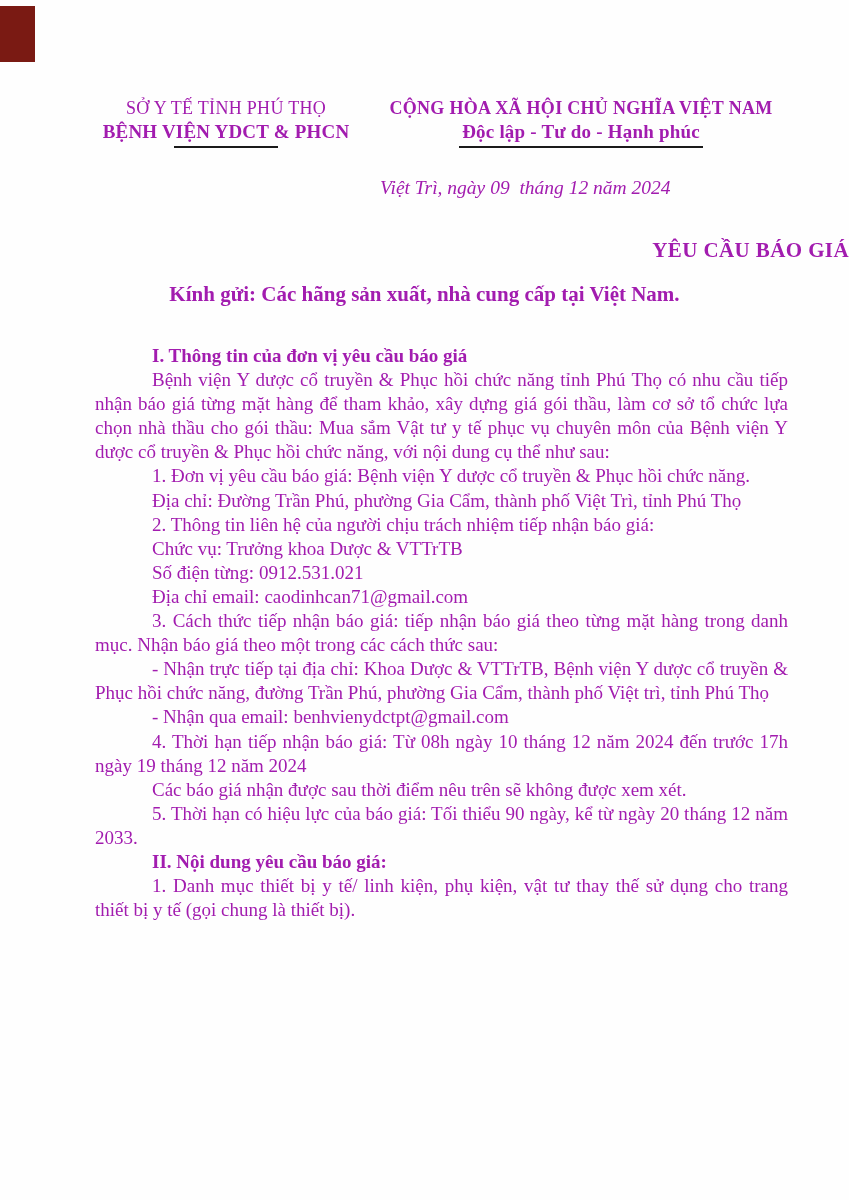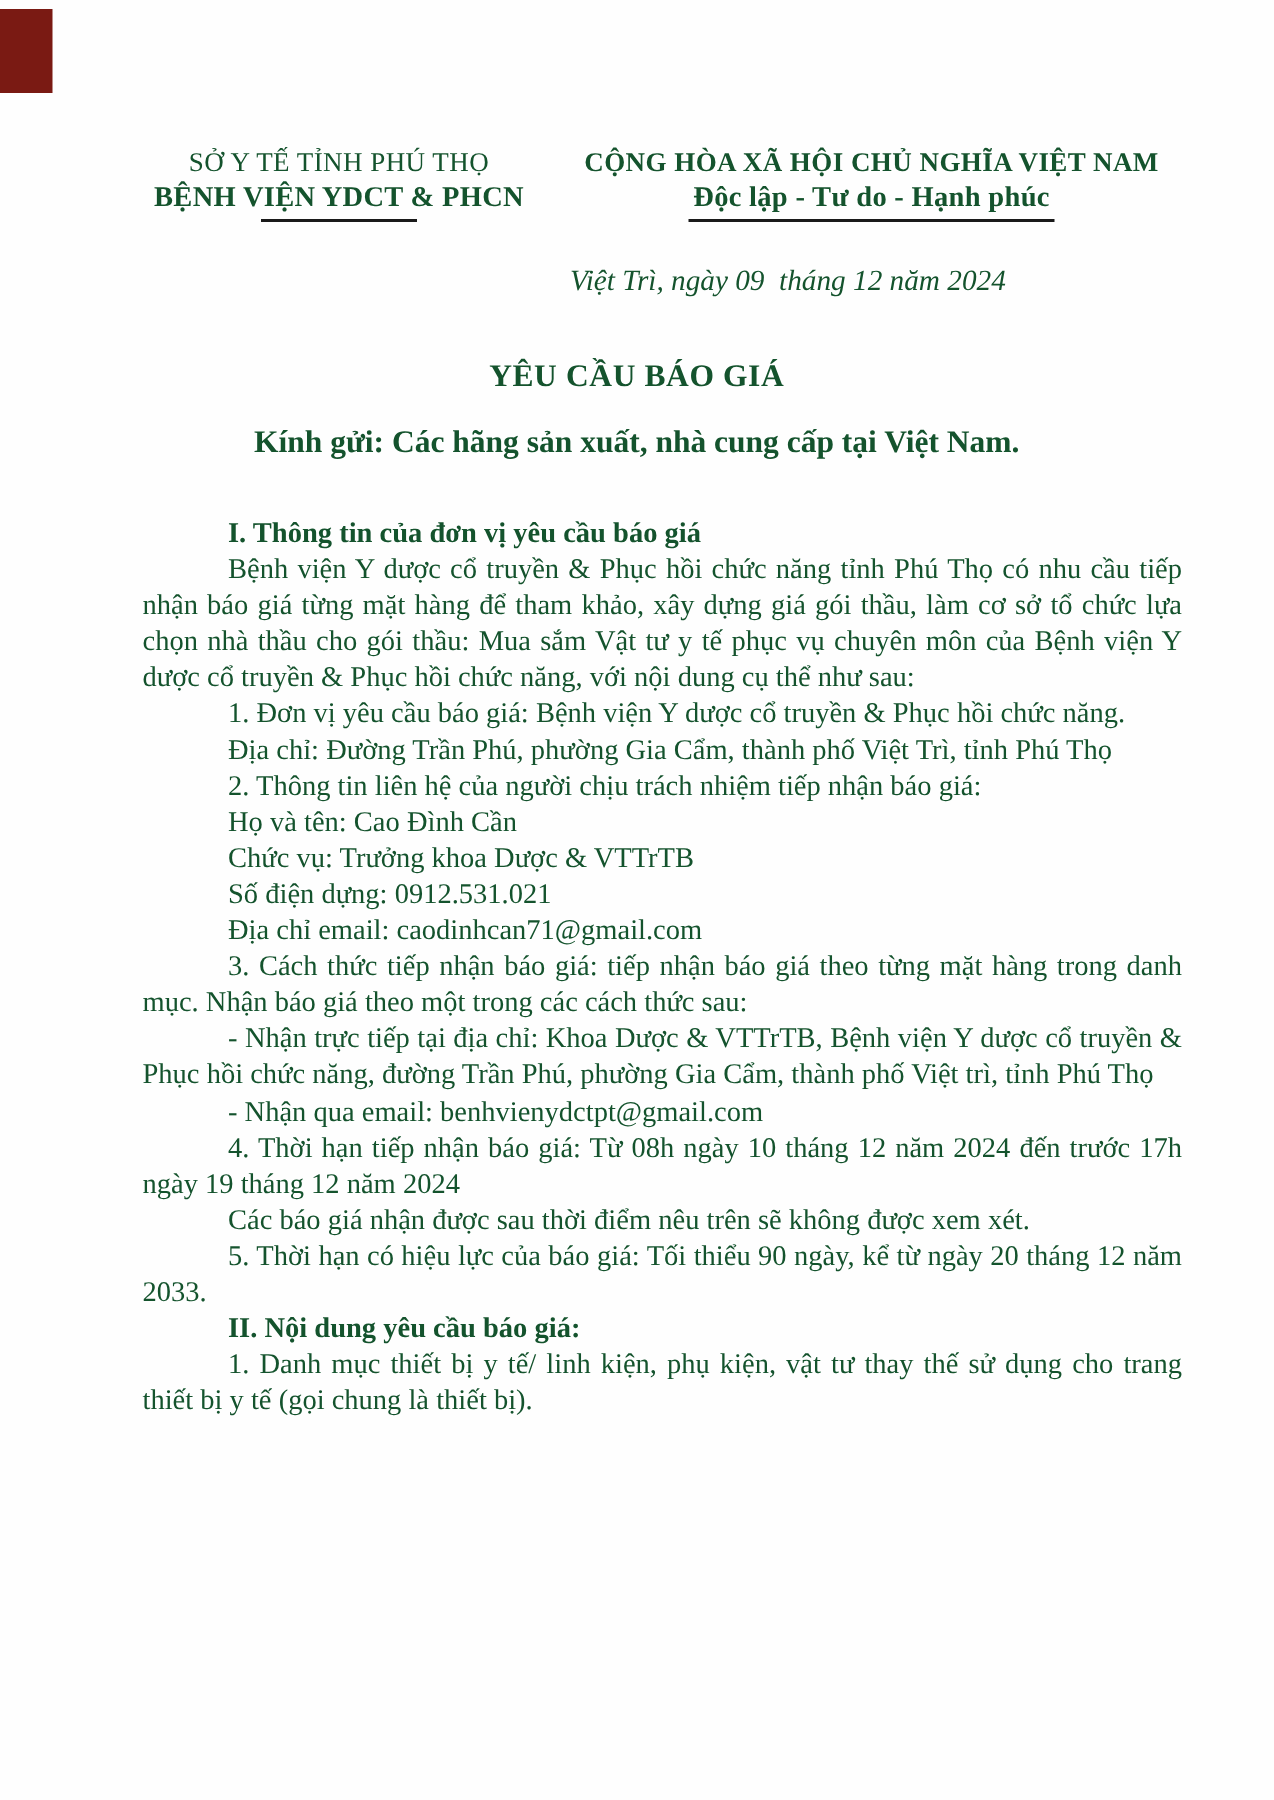--- a/index.html
+++ b/index.html
@@ -2,21 +2,21 @@
 <html lang="vi"><head>
 <meta charset="utf-8">
 <style>
   html, body { margin: 0; padding: 0; background: #ffffff; }
   .page {
     position: relative;
     width: 849px;
     height: 1200px;
     background: #fefefe;
     font-family: "Liberation Serif", serif;
-    color: #14532d;
+    color: #a21caf;
     overflow: hidden;
     margin: 0 auto;
   }
   .corner-mark {
     position: absolute;
     left: 0; top: 6px;
     width: 35px; height: 56px;
   }
   .header-left {
     position: absolute;
@@ -42,21 +42,21 @@
     width: 400px;
     text-align: left;
     font-style: italic;
     font-size: 19.5px;
     white-space: pre;
   }
   .doc-title {
     position: absolute;
     top: 238px; left: 0;
     width: 100%;
-    text-align: center;
+    text-align: right;
     font-weight: bold;
     font-size: 21px;
     letter-spacing: 0.4px;
   }
   .salutation {
     position: absolute;
     top: 282px; left: 0;
     width: 100%;
     text-align: center;
     font-weight: bold;
@@ -97,23 +97,22 @@
 
   <div class="salutation">Kính gửi: Các hãng sản xuất, nhà cung cấp tại Việt Nam.</div>
 
   <div class="body-block">
 
   <p class="para bold">I. Thông tin của đơn vị yêu cầu báo giá</p>
       <p class="para">Bệnh viện Y dược cổ truyền &amp; Phục hồi chức năng tỉnh Phú Thọ có nhu cầu tiếp nhận báo giá từng mặt hàng để tham khảo, xây dựng giá gói thầu, làm cơ sở tổ chức lựa chọn nhà thầu cho gói thầu: Mua sắm Vật tư y tế phục vụ chuyên môn của Bệnh viện Y dược cổ truyền &amp; Phục hồi chức năng, với nội dung cụ thể như sau:</p>
       <p class="para">1. Đơn vị yêu cầu báo giá: Bệnh viện Y dược cổ truyền &amp; Phục hồi chức năng.</p>
       <p class="para">Địa chỉ: Đường Trần Phú, phường Gia Cẩm, thành phố Việt Trì, tỉnh Phú Thọ</p>
       <p class="para">2. Thông tin liên hệ của người chịu trách nhiệm tiếp nhận báo giá:</p>
-      <p class="para">Họ và tên: Cao Đình Cần</p>
       <p class="para">Chức vụ: Trưởng khoa Dược &amp; VTTrTB</p>
-      <p class="para">Số điện dựng: 0912.531.021</p>
+      <p class="para">Số điện từng: 0912.531.021</p>
       <p class="para">Địa chỉ email: caodinhcan71@gmail.com</p>
       <p class="para">3. Cách thức tiếp nhận báo giá: tiếp nhận báo giá theo từng mặt hàng trong danh mục. Nhận báo giá theo một trong các cách thức sau:</p>
       <p class="para">- Nhận trực tiếp tại địa chỉ: Khoa Dược &amp; VTTrTB, Bệnh viện Y dược cổ truyền &amp; Phục hồi chức năng, đường Trần Phú, phường Gia Cẩm, thành phố Việt trì, tỉnh Phú Thọ</p>
       <p class="para">- Nhận qua email: benhvienydctpt@gmail.com</p>
       <p class="para">4. Thời hạn tiếp nhận báo giá: Từ 08h ngày 10 tháng 12 năm 2024 đến trước 17h ngày 19 tháng 12 năm 2024</p>
       <p class="para">Các báo giá nhận được sau thời điểm nêu trên sẽ không được xem xét.</p>
       <p class="para">5. Thời hạn có hiệu lực của báo giá: Tối thiểu 90 ngày, kể từ ngày 20 tháng 12 năm 2033.</p>
       <p class="para bold">II. Nội dung yêu cầu báo giá:</p>
       <p class="para">1. Danh mục thiết bị y tế/ linh kiện, phụ kiện, vật tư thay thế sử dụng cho trang thiết bị y tế (gọi chung là thiết bị).</p>
     </div>

